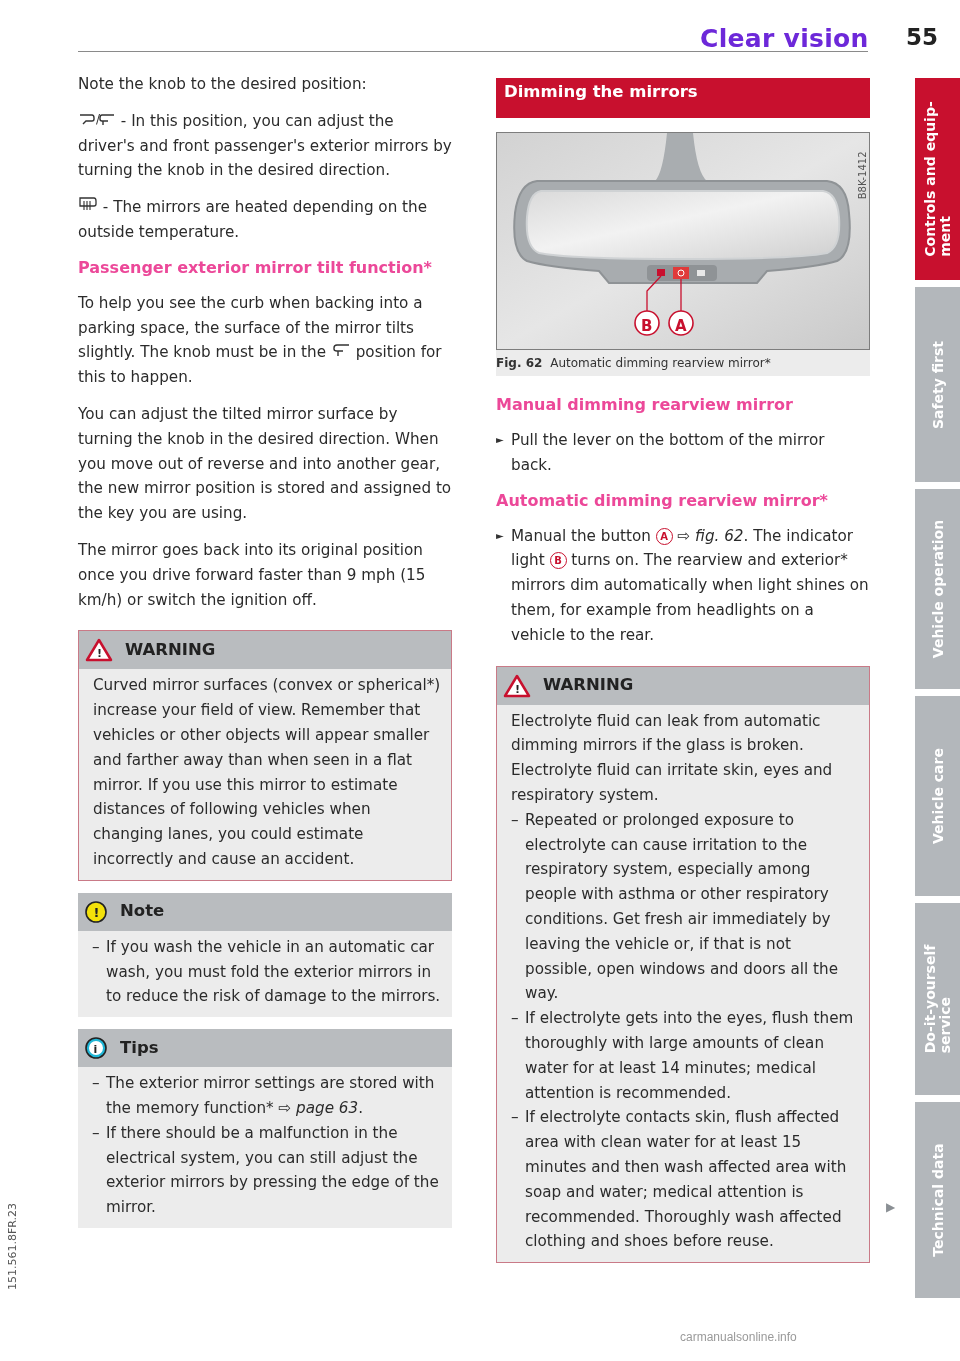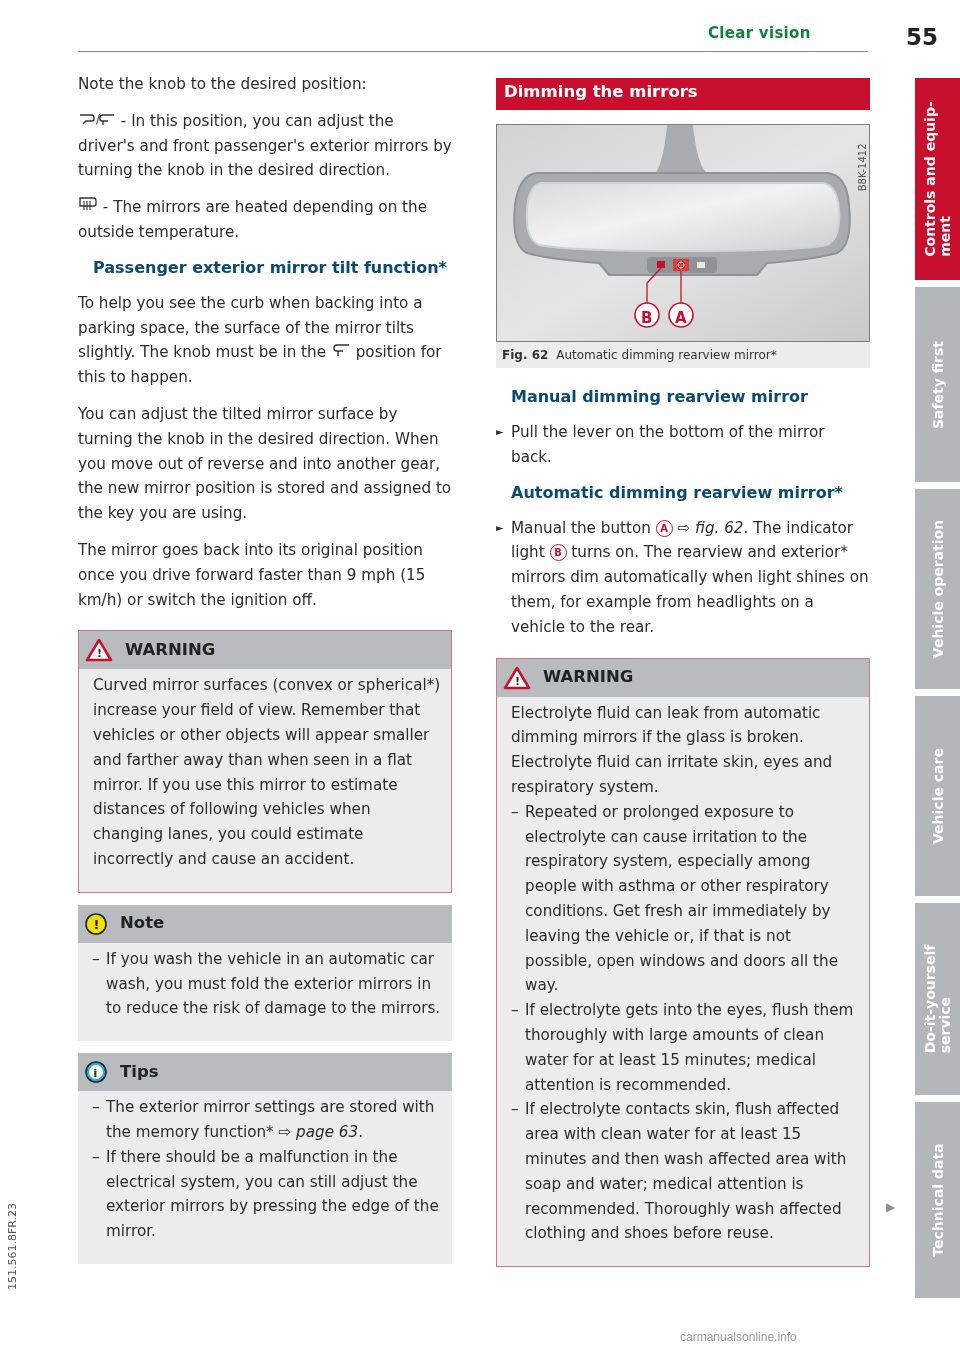--- a/index.html
+++ b/index.html
@@ -2,41 +2,41 @@
 <html><head>
 <meta charset="utf-8">
 <style>
   html, body { margin:0; padding:0; }
   body {
     width:960px; height:1361px; position:relative; overflow:hidden;
     background:#ffffff; color:#2b2b2b;
     font-family:"DejaVu Sans", "Liberation Sans", sans-serif;
   }
   .rule { position:absolute; top:51px; left:78px; width:790px; height:1px; background:#8a8a8a; }
-  .hdr-title { position:absolute; top:24px; left:700px; width:170px; font-size:15px; font-weight:bold; color:#15803d; letter-spacing:0.3px;margin-left:8px; }
+  .hdr-title { position:absolute; top:24px; left:700px; width:170px; font-size:25px; font-weight:bold; color:#6d28d9; letter-spacing:0.3px; }
   .hdr-num { position:absolute; top:24px; left:906px; font-size:23px; font-weight:bold; color:#222; }
   .col { position:absolute; font-size:15.2px; line-height:24.8px; }
   .col-left { left:78px; top:72px; width:374px; }
   .col-right { left:496px; top:78px; width:374px; }
   p { margin:0 0 12px 0; }
-  h3 { margin:0 0 12px 15px; font-size:16px; font-weight:bold; color:#0c4a6e; line-height:22px; }
+  h3 { margin:0 0 12px 0; font-size:16px; font-weight:bold; color:#ec4899; line-height:22px; }
   .sym { display:inline-block; font-size:14px; color:#333; }
-  .sec-bar { background:#c8102e; color:#fff; font-size:16.5px; font-weight:bold; height:32px; line-height:28px; padding-left:8px; margin-bottom:14px; }
+  .sec-bar { background:#c8102e; color:#fff; font-size:16.5px; font-weight:bold; height:40px; line-height:28px; padding-left:8px; margin-bottom:14px; }
   .fig { width:374px; height:218px; background:#dcdcdc; border:1px solid #7d7d7d; position:relative; overflow:hidden; box-sizing:border-box; }
-  .fig-cap { background:#ececec; font-size:12px; line-height:26px; padding-left:6px; margin-bottom:18px; color:#333; }
+  .fig-cap { background:#ececec; font-size:12px; line-height:26px; padding-left:0; margin-bottom:18px; color:#333; }
   .fig-cap b { font-weight:bold; margin-right:4px; }
   .bullet { display:flex; margin-bottom:12px; }
   .bullet .arr { width:15px; flex:none; font-size:10px; line-height:24.8px; color:#333; }
   .circ { display:inline-block; width:15px; height:15px; border:1.5px solid #c8102e; border-radius:50%; color:#c8102e; font-size:10px; line-height:15px; text-align:center; font-weight:bold; vertical-align:1px; box-sizing:content-box; }
   .ref { font-style:italic; }
   .box { margin-bottom:12px; }
   .box-warn { border:1px solid #c97a87; background:#ececec; }
   .box-head { background:#b9bcbf; height:38px; display:flex; align-items:center; padding-left:6px; font-weight:bold; font-size:16.5px; color:#222; }
   .box-head .ico { margin-right:12px; display:inline-flex; }
-  .box-body { padding:4px 10px 20px 14px; }
+  .box-body { padding:4px 10px 8px 14px; }
   .box-plain { background:#ececec; }
   .dash { display:flex; }
   .dash .d { width:14px; flex:none; }
   .cont-arrow { position:absolute; left:886px; top:1200px; font-size:12px; color:#8a8f94; }
   .tabs { position:absolute; left:915px; top:78px; width:45px; }
   .tab { position:absolute; left:0; width:45px; background:#b3b7bb; color:#fff; }
   .tab.active { background:#c8102e; }
   .tab .lbl { position:absolute; left:50%; top:50%; transform:translate(-50%,-50%) rotate(-90deg); white-space:pre; font-size:14px; font-weight:bold; line-height:15px; text-align:left; }
   .sidecode { position:absolute; left:6px; top:1290px; transform-origin:left top; transform:rotate(-90deg); font-size:11px; color:#555; white-space:nowrap; }
   .watermark { position:absolute; left:680px; top:1330px; font-size:12px; color:#9a9a9a; font-family:"Liberation Sans", sans-serif; }
@@ -196,21 +196,21 @@
       <span>WARNING</span>
     </div>
     <div class="box-body">
       <div>Electrolyte fluid can leak from automatic dimming mirrors if the glass is broken. Electrolyte fluid can irritate skin, eyes and respiratory system.</div>
       <div class="dash">
           <span class="d">–</span>
           <span>Repeated or prolonged exposure to electrolyte can cause irritation to the respiratory system, especially among people with asthma or other respiratory conditions. Get fresh air immediately by leaving the vehicle or, if that is not possible, open windows and doors all the way.</span>
         </div>
       <div class="dash">
           <span class="d">–</span>
-          <span>If electrolyte gets into the eyes, flush them thoroughly with large amounts of clean water for at least 15 minutes; medical attention is recommended.</span>
+          <span>If electrolyte gets into the eyes, flush them thoroughly with large amounts of clean water for at least 14 minutes; medical attention is recommended.</span>
         </div>
       <div class="dash">
           <span class="d">–</span>
           <span>If electrolyte contacts skin, flush affected area with clean water for at least 15 minutes and then wash affected area with soap and water; medical attention is recommended. Thoroughly wash affected clothing and shoes before reuse.</span>
         </div>
     </div>
   </div>
 </div>
 
 <div class="cont-arrow">▶</div>

